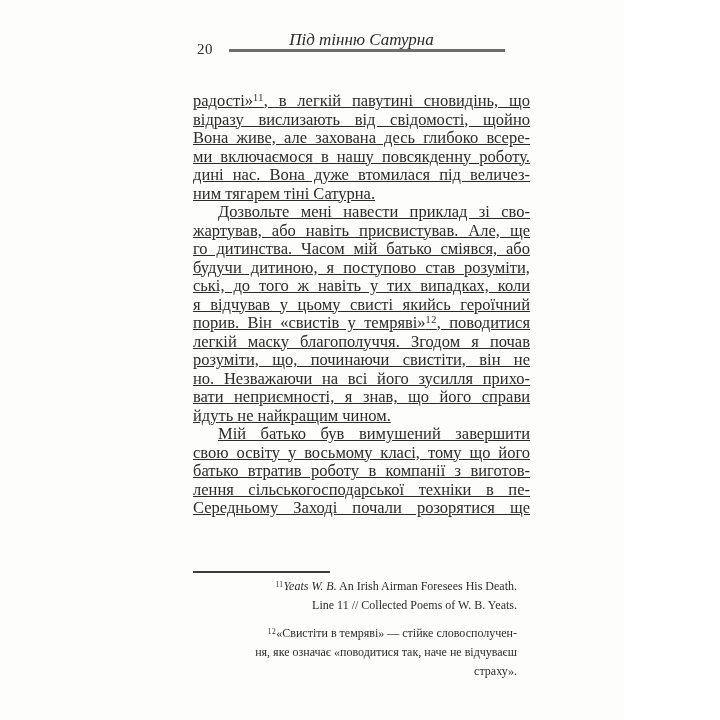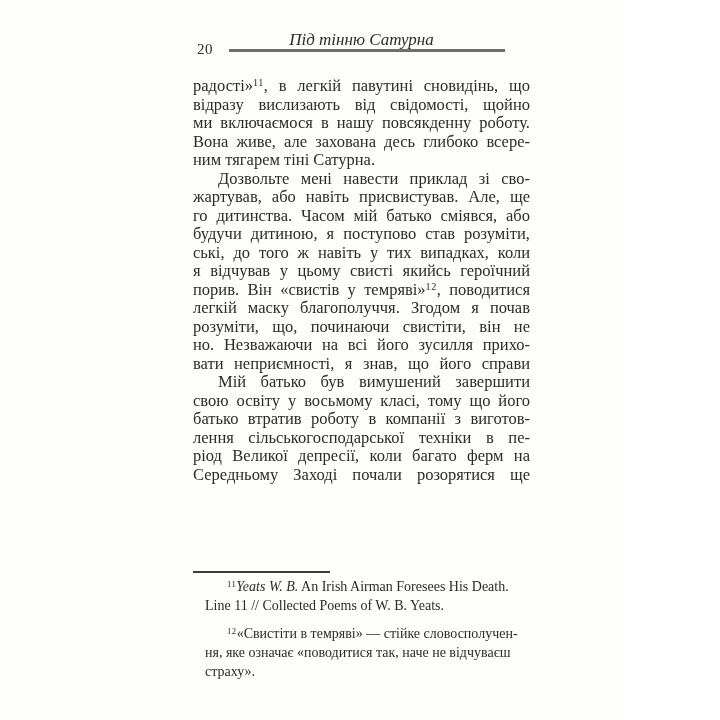--- a/index.html
+++ b/index.html
@@ -18,34 +18,34 @@
   .runtitle {
     position:absolute; left:193px; top:30px; width:337px;
     text-align:center; font-style:italic; font-size:17px;
   }
   .headrule {
     position:absolute; left:229px; top:49px; width:276px; height:3px;
     background:#6e6e6e;
   }
   
   .bodytext {
-    position:absolute; left:193px; top:77px; width:337px;
-    font-size:16.5px; line-height:18.5px;
+    position:absolute; left:193px; top:92px; width:337px;
+    font-size:16.5px; line-height:18.5px;text-decoration:underline;
   }
   .tline { text-align:left; }
   .tline.just { text-align:justify; text-align-last:justify; }
   .tline.ind  { text-indent:25px; }
   
   .fnrule {
     position:absolute; left:193px; top:571px; width:137px; height:2px;
     background:#3c3c3c;
   }
   .footnotes {
-    position:absolute; left:205px; top:577px; width:337px;
-    font-size:14px; line-height:19px;
+    position:absolute; left:180px; top:577px; width:337px;
+    font-size:12px; line-height:19px;text-align:right;
   }
   .footnotes .fnline.ind { text-indent:22px; }
   .footnotes .para + .para { margin-top:9px; }
   
   .it  { font-style:italic; }
   .sup {
     font-size:62%;
     position:relative; top:-0.45em;
     line-height:0; letter-spacing:0.5px;
   }
@@ -57,43 +57,44 @@
   <header>
     <span class="pagenum">20</span>
     <span class="runtitle">Під тінню Сатурна</span>
     <div class="headrule" style="background: rgb(110, 110, 110);"></div>
   </header>
 
   <main class="bodytext" id="body-lines">
       <div class="para">
         <div class="tline just"><span>радості»</span><span class="sup">11</span><span>, в легкій павутині сновидінь, що</span></div>
         <div class="tline just"><span>відразу вислизають від свідомості, щойно</span></div>
+        <div class="tline just"><span>Вона живе, але захована десь глибоко всере-</span></div>
         <div class="tline just"><span>ми включаємося в нашу повсякденну роботу.</span></div>
-        <div class="tline just"><span>Вона живе, але захована десь глибоко всере-</span></div>
+        <div class="tline just"><span>дині нас. Вона дуже втомилася під величез-</span></div>
         <div class="tline"><span>ним тягарем тіні Сатурна.</span></div>
       </div>
       <div class="para">
         <div class="tline just ind"><span>Дозвольте мені навести приклад зі сво-</span></div>
         <div class="tline just"><span>жартував, або навіть присвистував. Але, ще</span></div>
         <div class="tline just"><span>го дитинства. Часом мій батько сміявся, або</span></div>
         <div class="tline just"><span>будучи дитиною, я поступово став розуміти,</span></div>
         <div class="tline just"><span>ські, до того ж навіть у тих випадках, коли</span></div>
         <div class="tline just"><span>я відчував у цьому свисті якийсь героїчний</span></div>
         <div class="tline just"><span>порив. Він «свистів у темряві»</span><span class="sup">12</span><span>, поводитися</span></div>
         <div class="tline just"><span>легкій маску благополуччя. Згодом я почав</span></div>
         <div class="tline just"><span>розуміти, що, починаючи свистіти, він не</span></div>
         <div class="tline just"><span>но. Незважаючи на всі його зусилля прихо-</span></div>
         <div class="tline just"><span>вати неприємності, я знав, що його справи</span></div>
+        <div class="tline"><span>йдуть не найкращим чином.</span></div>
       </div>
       <div class="para">
         <div class="tline just ind"><span>Мій батько був вимушений завершити</span></div>
         <div class="tline just"><span>свою освіту у восьмому класі, тому що його</span></div>
         <div class="tline just"><span>батько втратив роботу в компанії з виготов-</span></div>
         <div class="tline just"><span>лення сільськогосподарської техніки в пе-</span></div>
-        <div class="tline just"><span>ріод Великої депресії, коли багато ферм на</span></div>
         <div class="tline just"><span>Середньому Заході почали розорятися ще</span></div>
       </div>
     </main>
 
   <div class="fnrule" style="background: rgb(60, 60, 60);"></div>
   <section class="footnotes" id="footnote-lines">
       <div class="para">
         <div class="fnline just ind"><span class="sup">11</span><span class="it">Yeats W. B.</span><span> An Irish Airman Foresees His Death.</span></div>
         <div class="fnline"><span>Line 11 // Collected Poems of W. B. Yeats.</span></div>
       </div>

